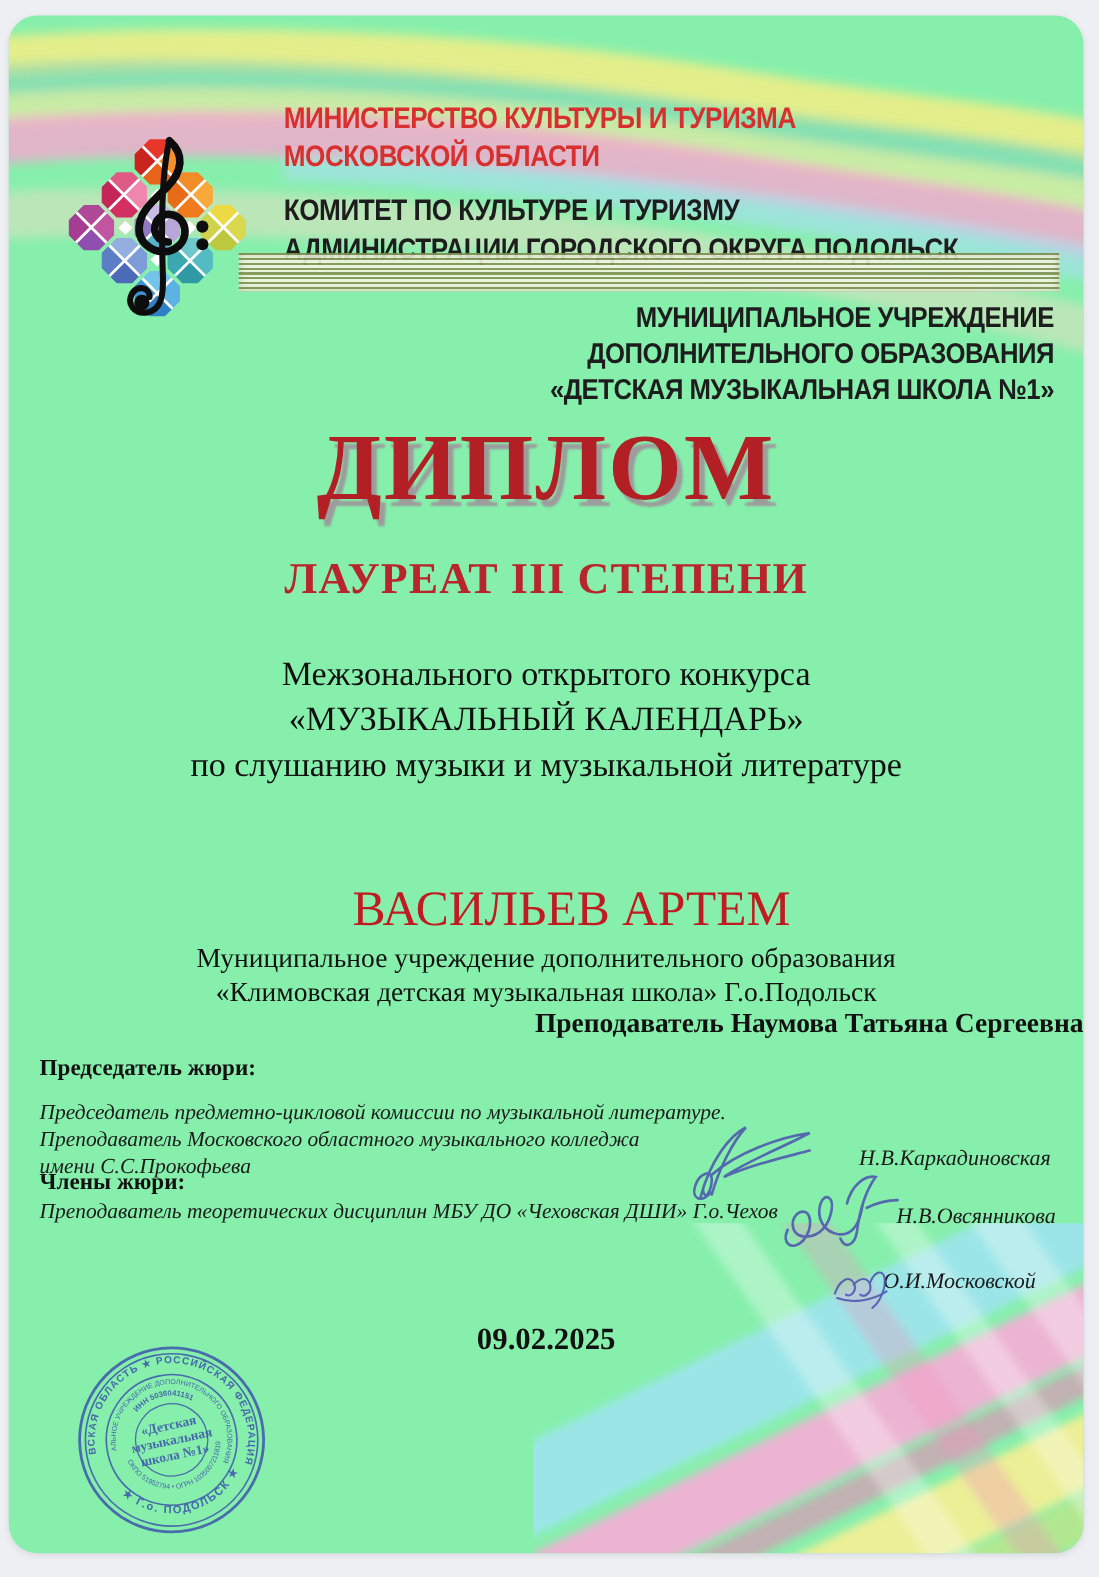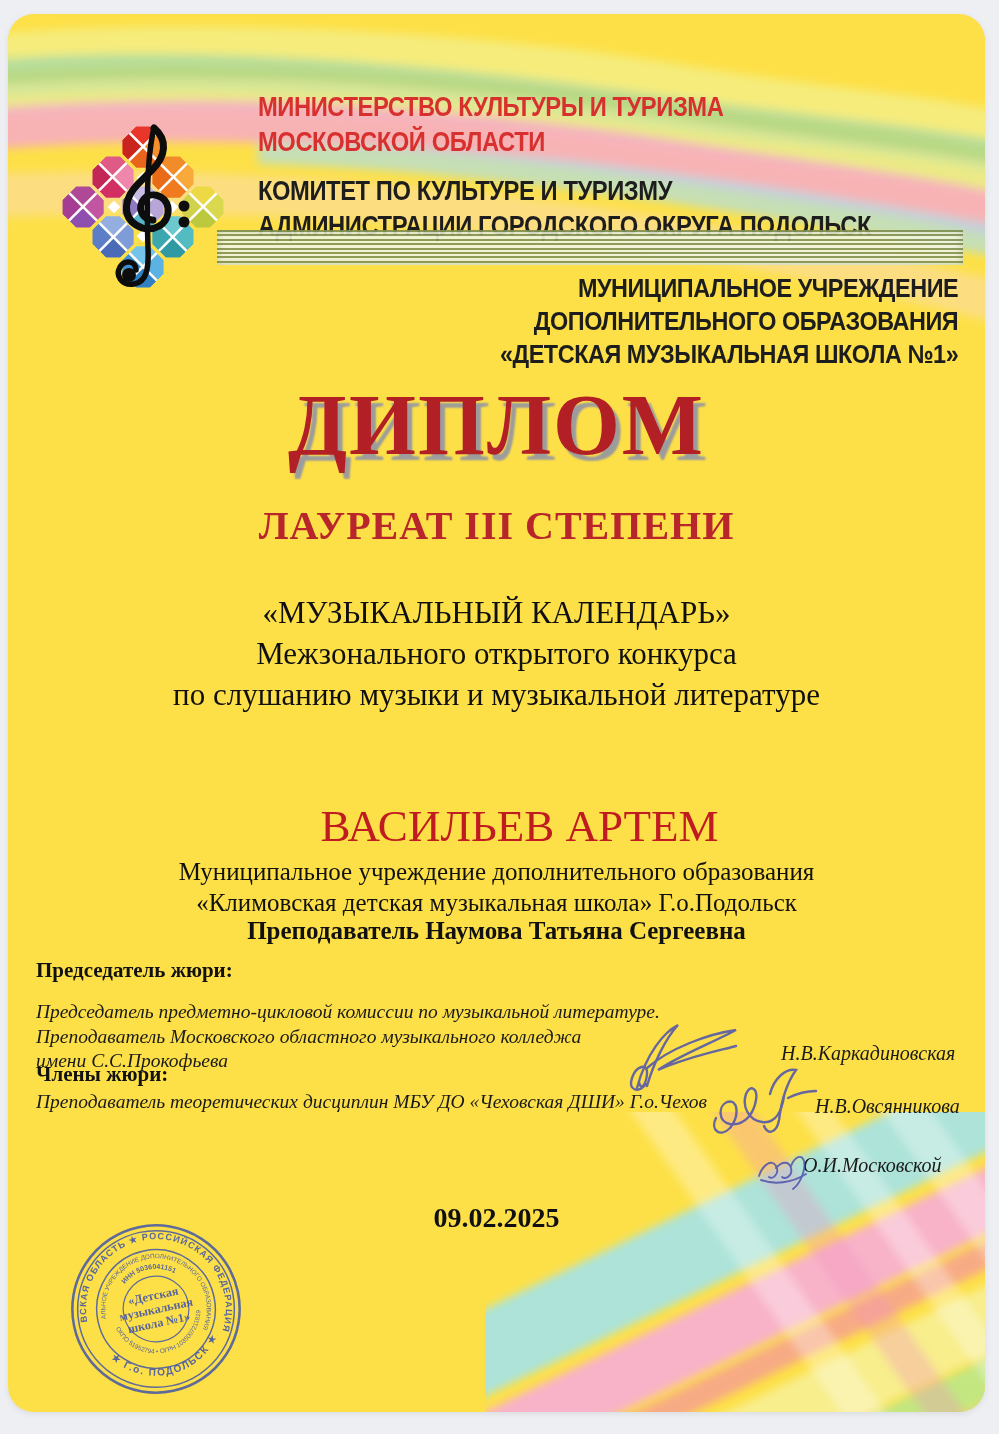--- a/index.html
+++ b/index.html
@@ -1,18 +1,18 @@
 <!DOCTYPE html>
 <html><head>
 <meta charset="utf-8">
 <style>
   html,body{margin:0;padding:0;}
   body{width:999px;height:1434px;background:#edeff3;position:relative;overflow:hidden;
        font-family:"Liberation Serif",serif;}
-  .card{position:absolute;left:8px;top:14px;width:977px;height:1398px;background:#fde047;
+  .card{position:absolute;left:8px;top:14px;width:977px;height:1398px;background:#86efac;
         border-radius:26px;overflow:hidden;box-shadow:0 2px 6px rgba(0,0,0,.08);}
   .abs{position:absolute;}
   
   .hdr-sans{font-family:"Liberation Sans",sans-serif;font-weight:700;line-height:35px;
             letter-spacing:-.5px;white-space:nowrap;}
   .ministry{left:250px;top:76px;font-size:27px;color:#d8302f;transform:scaleX(.88);transform-origin:left top;}
   .committee{left:250px;top:160px;font-size:27px;color:#1d1d1d;transform:scaleX(.88);transform-origin:left top;}
   .institution{right:27px;top:258px;font-size:26px;color:#1d1d1d;text-align:right;line-height:33px;
                transform:scaleX(.90);transform-origin:right top;}
   .green-band{left:209px;top:216px;width:746px;height:35px;
@@ -20,21 +20,21 @@
       box-shadow:inset 0 0 8px rgba(90,105,50,.35);opacity:.92;}
   
   .diplom{left:0;top:368px;width:100%;text-align:center;font-size:86px;font-weight:700;
           color:#b21f24;letter-spacing:2px;text-shadow:5px 6px 2px #9c9c9c;line-height:1;}
   .laureat{left:0;top:492px;width:100%;text-align:center;font-size:40px;font-weight:700;
            color:#b8262b;letter-spacing:1px;line-height:1;}
   .comp{left:0;top:578px;width:100%;text-align:center;font-size:31px;color:#101010;line-height:41px;}
   .awarded{left:0;top:736px;width:100%;text-align:center;font-size:43px;font-weight:700;color:#111;line-height:1;}
   .winner{left:0;top:790px;width:100%;text-align:center;font-size:45px;font-weight:400;color:#c01b20;line-height:1;padding-left:23px;}
   .school{left:0;top:842px;width:100%;text-align:center;font-size:25px;color:#111;line-height:31px;}
-  .teacher{left:0;top:903px;width:100%;text-align:center;font-size:25px;font-weight:700;color:#111;}
+  .teacher{left:0;top:903px;width:100%;text-align:right;font-size:25px;font-weight:700;color:#111;}
   
   .jury-h{left:28px;font-size:21px;font-weight:700;color:#111;white-space:nowrap;}
   .jury-t{left:28px;font-size:19.5px;font-style:italic;color:#1a1a1a;line-height:24.5px;white-space:nowrap;}
   .sig-name{font-size:20px;font-style:italic;color:#1a1a1a;white-space:nowrap;}
   .date-line{left:0;top:1188px;width:100%;text-align:center;font-size:28px;font-weight:700;color:#111;}
   
   .logo-wrap{left:73px;top:131px;width:124px;height:124px;transform:rotate(45deg);}
   .logo-grid{position:absolute;inset:0;display:grid;grid-template-columns:repeat(3,1fr);
              grid-template-rows:repeat(3,1fr);gap:3px;}
   .tile{clip-path:polygon(26% 0,74% 0,100% 26%,100% 74%,74% 100%,26% 100%,0 74%,0 26%);position:relative;}
@@ -147,22 +147,22 @@
   <div class="abs hdr-sans institution">
     <div>МУНИЦИПАЛЬНОЕ УЧРЕЖДЕНИЕ</div>
     <div>ДОПОЛНИТЕЛЬНОГО ОБРАЗОВАНИЯ</div>
     <div>«ДЕТСКАЯ МУЗЫКАЛЬНАЯ ШКОЛА №1»</div>
   </div>
 
   <div class="abs diplom">ДИПЛОМ</div>
   <div class="abs laureat">ЛАУРЕАТ III СТЕПЕНИ</div>
 
   <div class="abs comp">
+    <div>Межзонального открытого конкурса</div>
     <div>«МУЗЫКАЛЬНЫЙ КАЛЕНДАРЬ»</div>
-    <div>Межзонального открытого конкурса</div>
     <div>по слушанию музыки и музыкальной литературе</div>
   </div>
 
   <div class="abs winner">ВАСИЛЬЕВ АРТЕМ</div>
   <div class="abs school">
     <div>Муниципальное учреждение дополнительного образования</div>
     <div>«Климовская детская музыкальная школа» Г.о.Подольск</div>
   </div>
   <div class="abs teacher">Преподаватель Наумова Татьяна Сергеевна</div>
 

